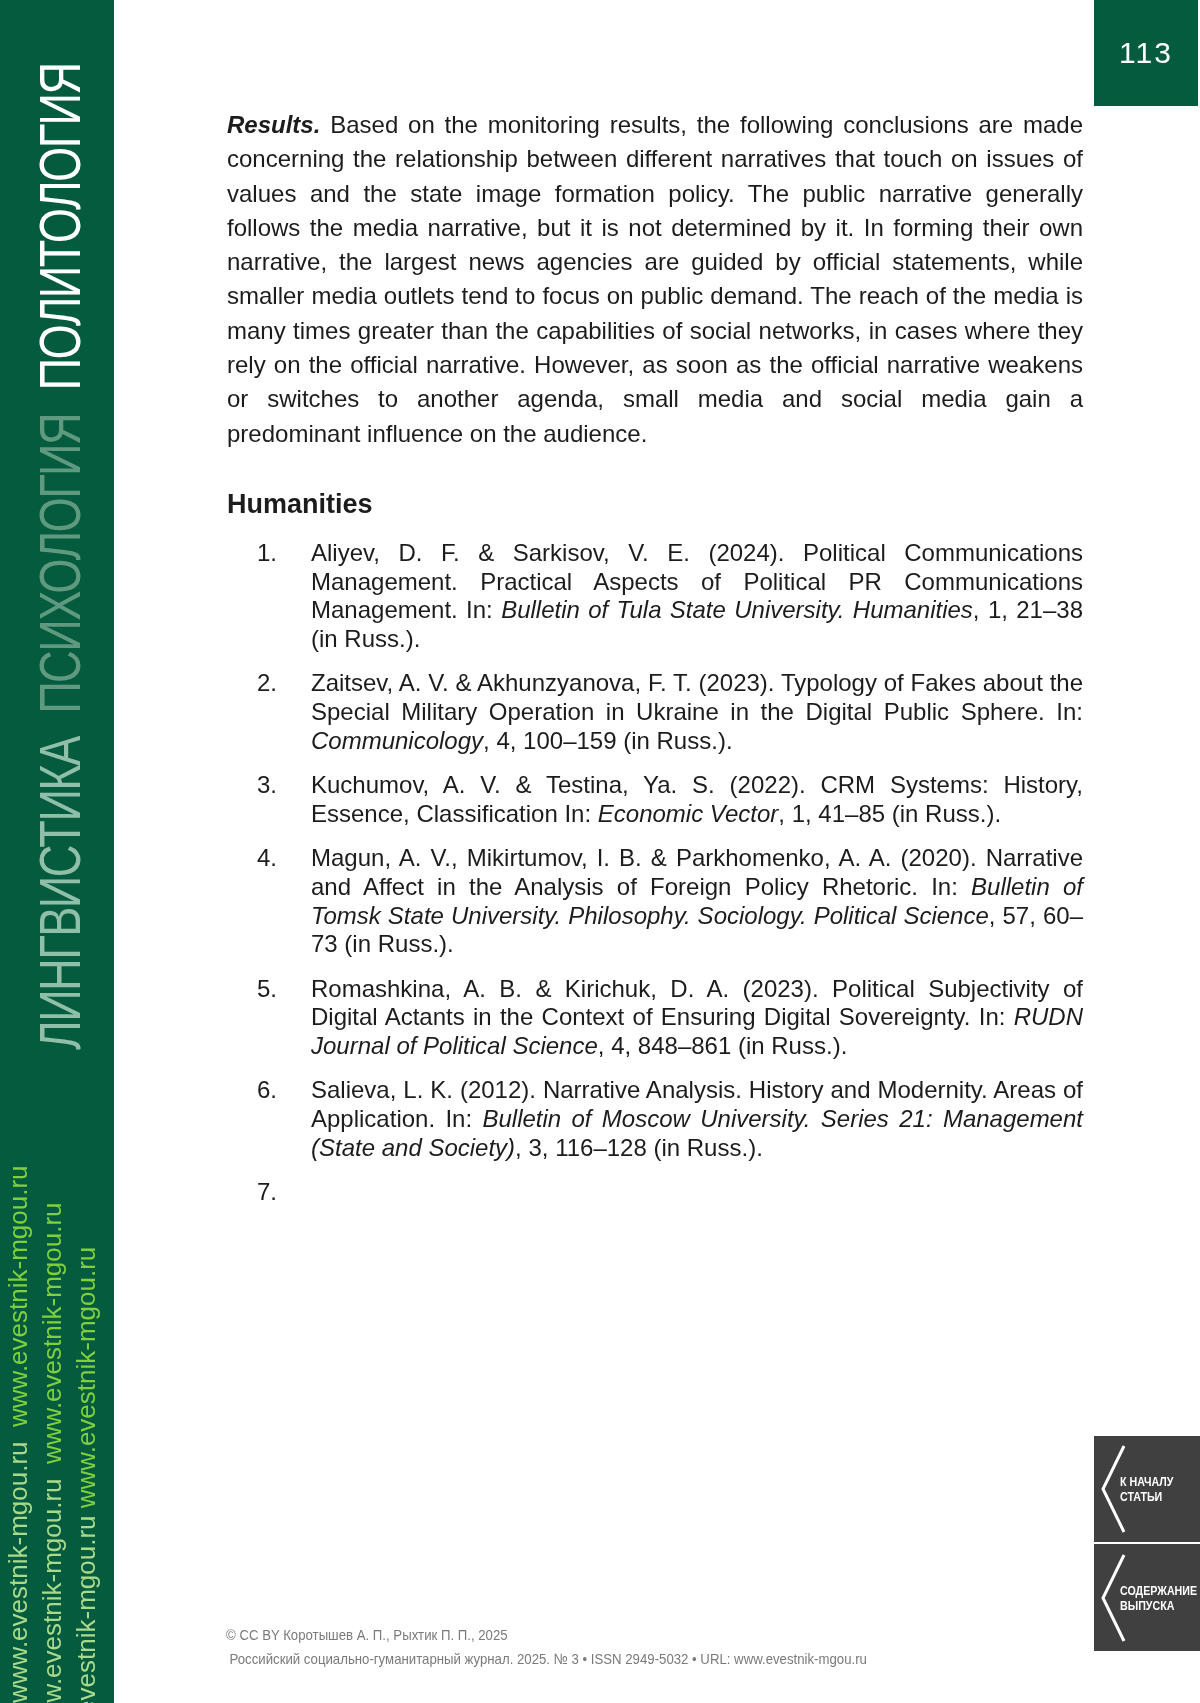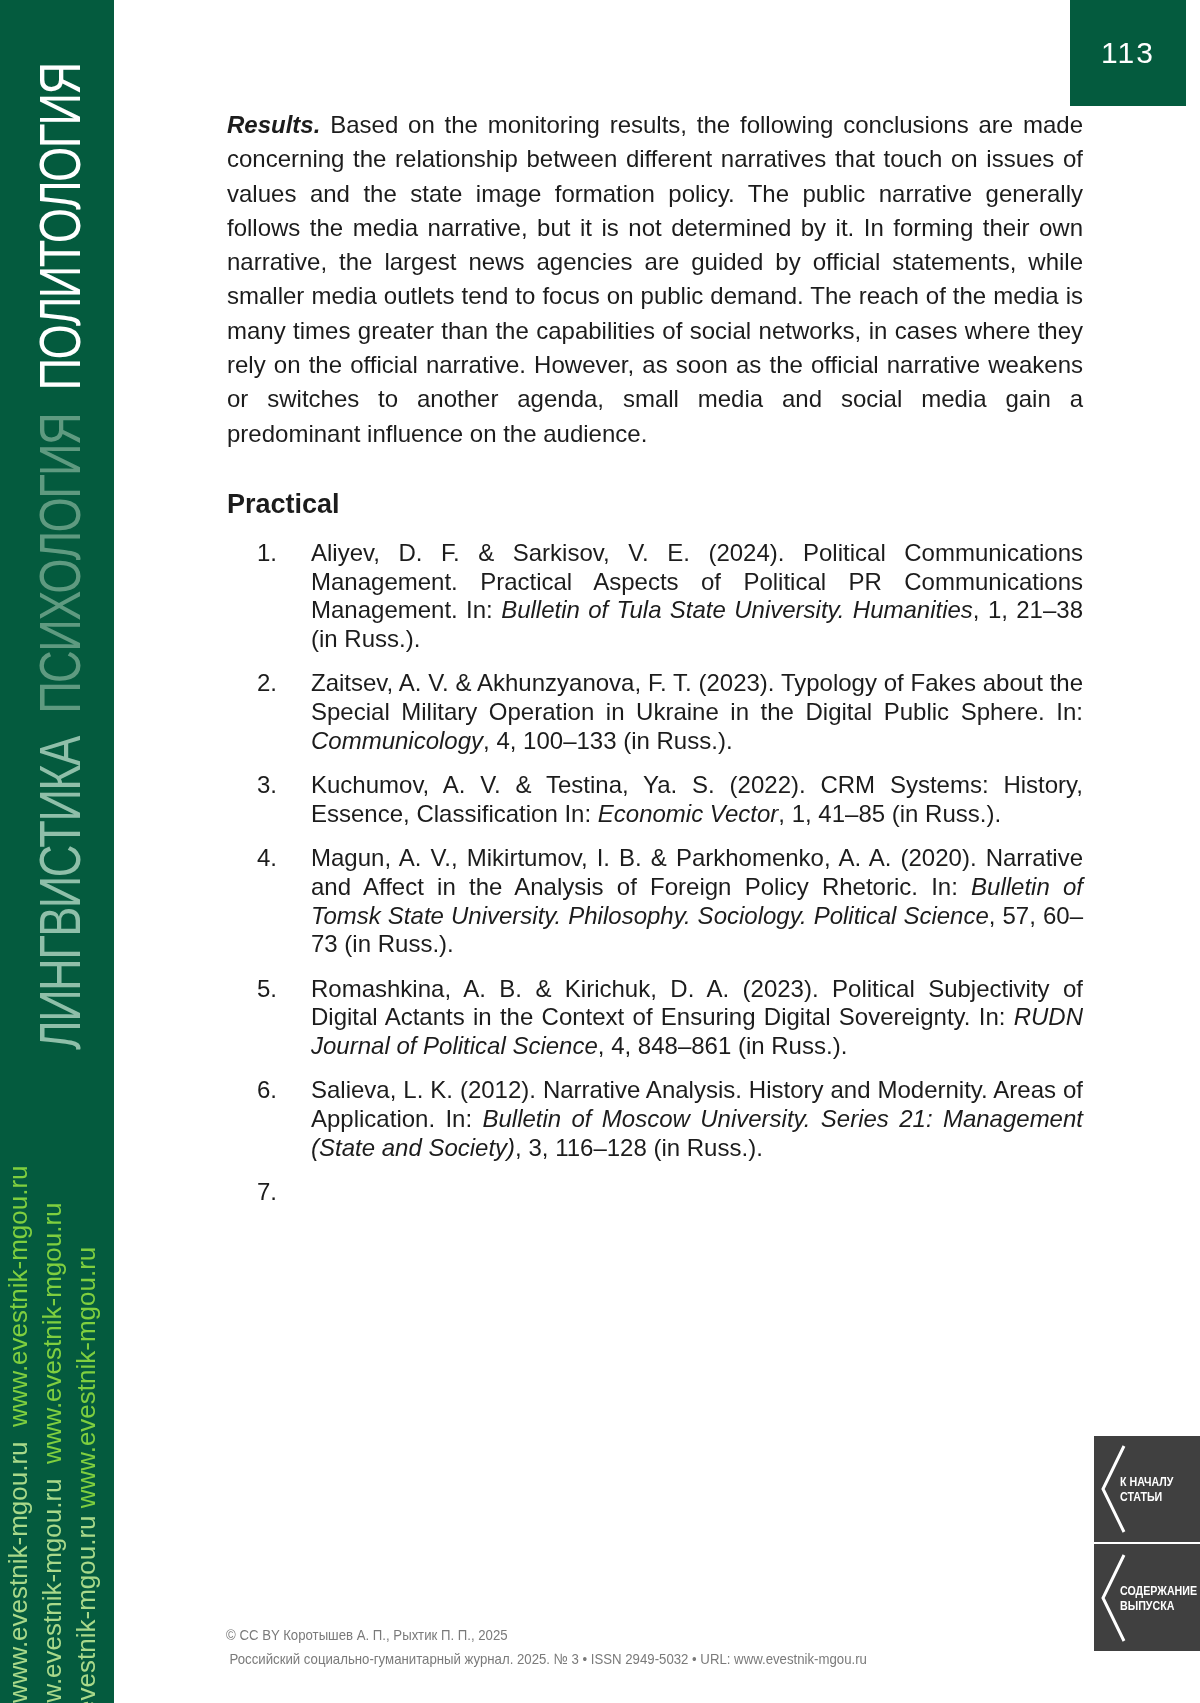--- a/index.html
+++ b/index.html
@@ -24,21 +24,21 @@
   .sec-ling { color: #8fbfa9; }
   .sec-psy { color: #5f9a80; margin-left: 30px; }
   .sec-pol { color: #ffffff; margin-left: 30px; }
   .url-line { font-size: 26px; color: #a9d98a; line-height: 28px; }
   .url-line .hi { color: #7fcf3f; }
   .url1 { left: 4px; top: 1703px; }
   .url2 { left: 38px; top: 1740px; }
   .url3 { left: 72px; top: 1777px; }
 
   .page-num {
-    position: absolute; left: 1070px; top: 0; width: 116px; height: 106px;
+    position: absolute; left: 1094px; top: 0; width: 104px; height: 106px;
     background: #045b3e; color: #ffffff; font-size: 30px;
     display: flex; align-items: center; justify-content: center; letter-spacing: 2px;
   }
   .nav-btn {
     position: absolute; left: 1094px; width: 106px; background: #404040;
     color: #fff; display: flex; align-items: center; cursor: pointer;
   }
   .nav-btn svg { position: absolute; left: 6px; }
   .nav-btn .lbl {
     position: absolute; left: 26px; font-size: 13px; line-height: 15px;
@@ -108,24 +108,24 @@
   <div class="lbl">
     <div>СОДЕРЖАНИЕ</div>
     <div>ВЫПУСКА</div>
   </div>
 </div>
 
 <div class="content">
   <p class="para"><b>Results.</b><span> Based on the monitoring results, the following conclusions are made concerning the relationship between different narratives that touch on issues of values and the state image formation policy. The public narrative generally follows the media narrative, but it is not determined by it. In forming their own narrative, the largest news agencies are guided by official statements, while smaller media outlets tend to focus on public demand. The reach of the media is many times greater than the capabilities of social networks, in cases where they rely on the official narrative. However, as soon as the official narrative weakens or switches to another agenda, small media and social media gain a predominant influence on the audience.</span></p>
 
 
-  <h2 class="ref-title">Practical</h2>
+  <h2 class="ref-title">Humanities</h2>
   <ol class="refs">
     <li><span class="num">1.</span><span>Aliyev, D. F. &amp; Sarkisov, V. E. (2024). Political Communications Management. Practical Aspects of Political PR Communications Management. In: </span><i>Bulletin of Tula State University. Humanities</i><span>, 1, 21–38 (in Russ.).</span></li>
-    <li><span class="num">2.</span><span>Zaitsev, A. V. &amp; Akhunzyanova, F. T. (2023). Typology of Fakes about the Special Military Operation in Ukraine in the Digital Public Sphere. In: </span><i>Communicology</i><span>, 4, 100–133 (in Russ.).</span></li>
+    <li><span class="num">2.</span><span>Zaitsev, A. V. &amp; Akhunzyanova, F. T. (2023). Typology of Fakes about the Special Military Operation in Ukraine in the Digital Public Sphere. In: </span><i>Communicology</i><span>, 4, 100–159 (in Russ.).</span></li>
     <li><span class="num">3.</span><span>Kuchumov, A. V. &amp; Testina, Ya. S. (2022). CRM Systems: History, Essence, Classification In: </span><i>Economic Vector</i><span>, 1, 41–85 (in Russ.).</span></li>
     <li><span class="num">4.</span><span>Magun, A. V., Mikirtumov, I. B. &amp; Parkhomenko, A. A. (2020). Narrative and Affect in the Analysis of Foreign Policy Rhetoric. In: </span><i>Bulletin of Tomsk State University. Philosophy. Sociology. Political Science</i><span>, 57, 60–73 (in Russ.).</span></li>
     <li><span class="num">5.</span><span>Romashkina, A. B. &amp; Kirichuk, D. A. (2023). Political Subjectivity of Digital Actants in the Context of Ensuring Digital Sovereignty. In: </span><i>RUDN Journal of Political Science</i><span>, 4, 848–861 (in Russ.).</span></li>
     <li><span class="num">6.</span><span>Salieva, L. K. (2012). Narrative Analysis. History and Modernity. Areas of Application. In: </span><i>Bulletin of Moscow University. Series 21: Management (State and Society)</i><span>, 3, 116–128 (in Russ.).</span></li>
     <li><span class="num">7.</span><i></i><span></span></li>
   </ol>
 </div>
 
 <div class="footer">
   <div>© CC BY Коротышев А. П., Рыхтик П. П., 2025</div>

